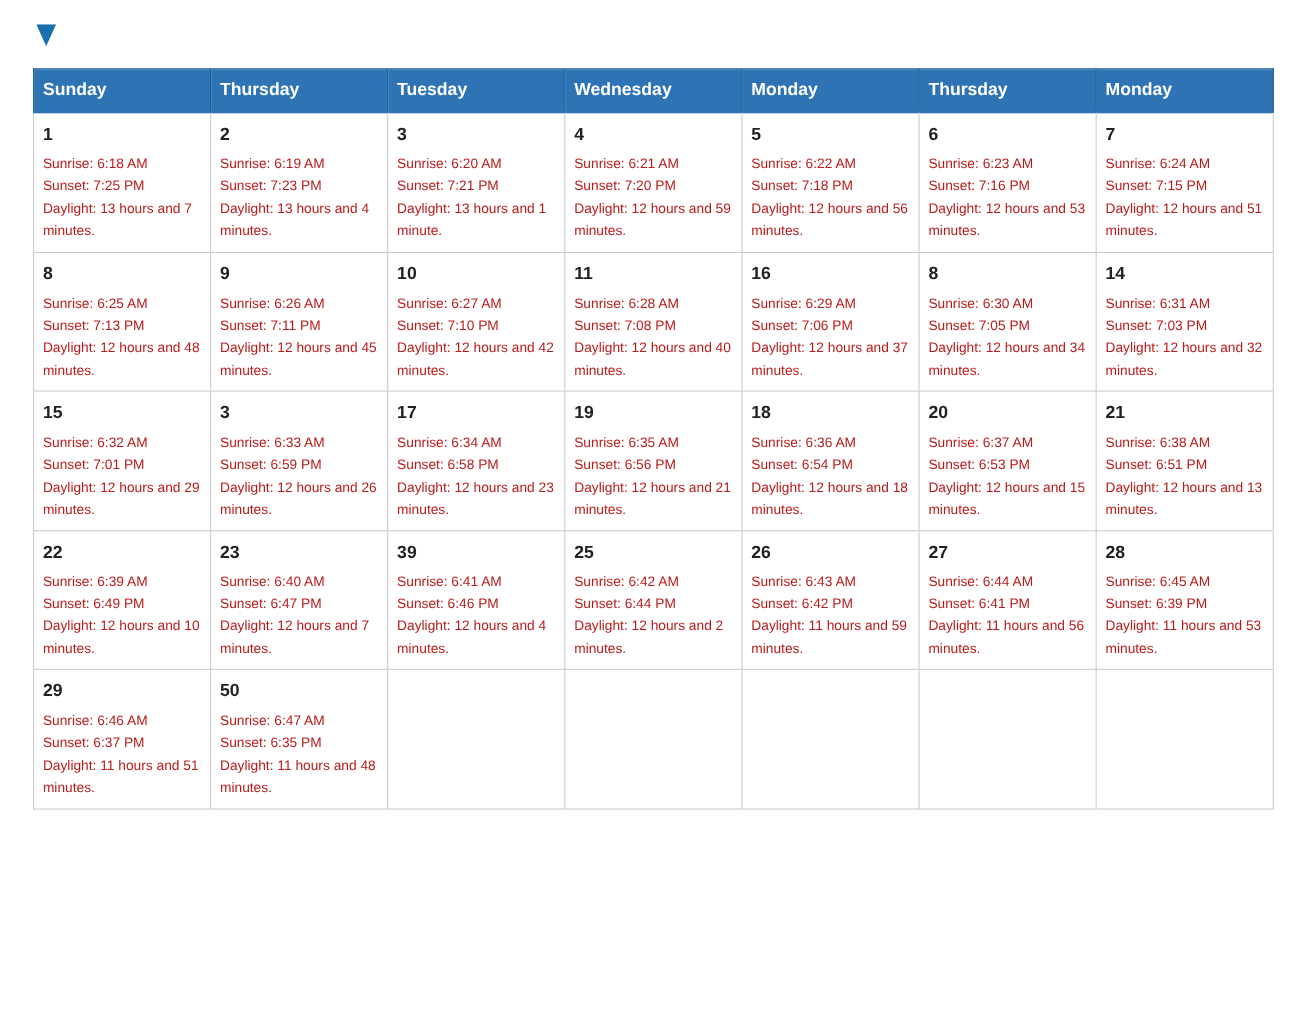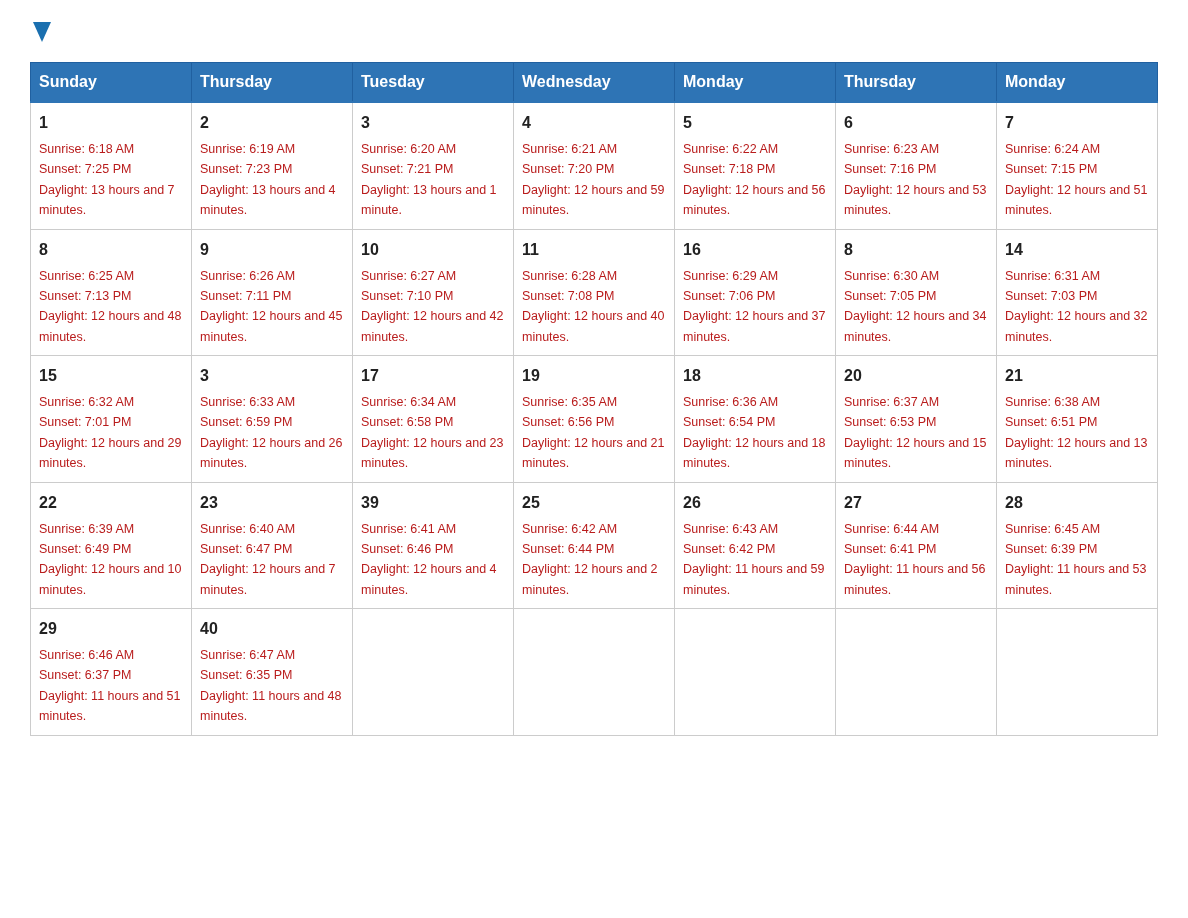--- a/index.html
+++ b/index.html
@@ -252,21 +252,21 @@
         <span class="day-number">28</span>
         <span class="day-info">Sunrise: 6:45 AM<br>Sunset: 6:39 PM<br>Daylight: 11 hours and 53 minutes.</span>
       </td>
       </tr>
       <tr>
         <td>
         <span class="day-number">29</span>
         <span class="day-info">Sunrise: 6:46 AM<br>Sunset: 6:37 PM<br>Daylight: 11 hours and 51 minutes.</span>
       </td>
         <td>
-        <span class="day-number">40</span>
+        <span class="day-number">50</span>
         <span class="day-info">Sunrise: 6:47 AM<br>Sunset: 6:35 PM<br>Daylight: 11 hours and 48 minutes.</span>
       </td>
         <td class="empty-cell"></td>
         <td class="empty-cell"></td>
         <td class="empty-cell"></td>
         <td class="empty-cell"></td>
         <td class="empty-cell"></td>
       </tr>
     </tbody>
 </table>

